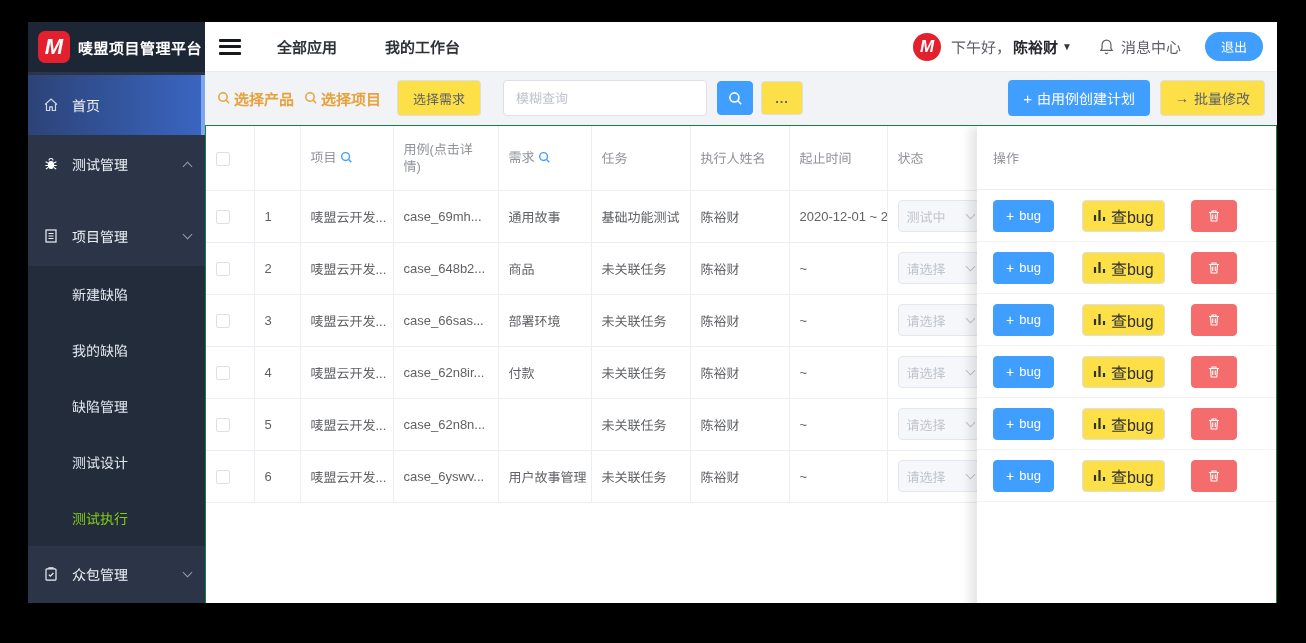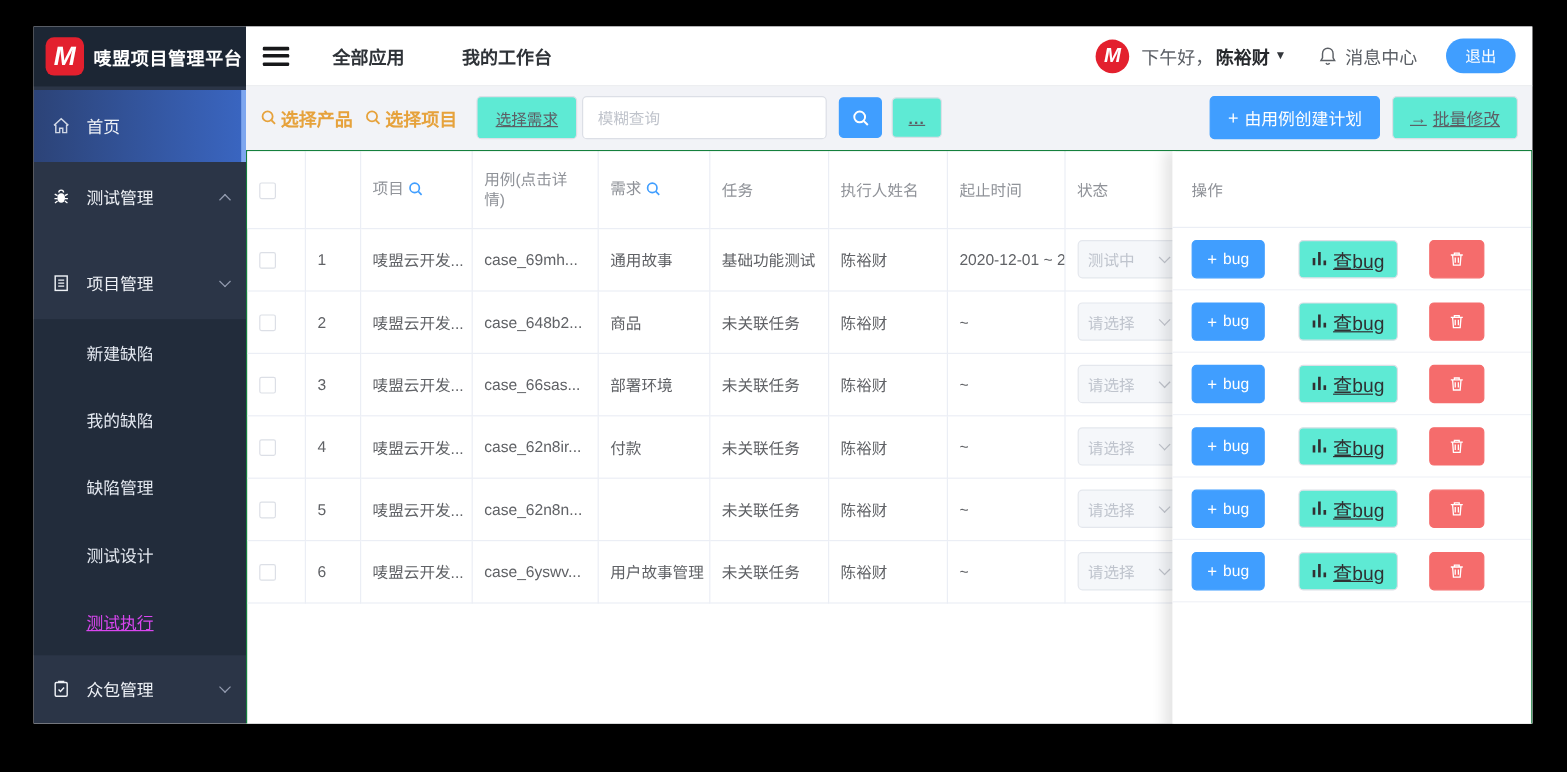--- a/index.html
+++ b/index.html
@@ -23,21 +23,21 @@
   .chev.down { transform:rotate(45deg); margin-top:-3px; }
   .chev.up { transform:rotate(-135deg); margin-top:4px; }
   .item-home { height:60px; margin-top:3px;
     background:linear-gradient(90deg,#2c4377 0%,#3a66c2 100%); position:relative; }
   .item-home::after { content:""; position:absolute; right:0; top:0; bottom:0; width:4px; background:#7ea6ef; }
   .item-project { height:60px; margin-top:13px; }
   .item-test { height:58px; }
   .submenu { background:#222c3b; padding:0; }
   .sub-item { height:56px; display:flex; align-items:center; padding-left:44px; color:#e2e7ef;
     font-size:14px; cursor:pointer; }
-  .sub-item.active { color:#d946ef;text-decoration:underline; }
+  .sub-item.active { color:#84cc16; }
   .item-crowd { height:56px; }
   .item-clipped { height:40px; margin-top:14px; }
 
   
   .topbar { position:absolute; left:177px; top:0; width:1072px; height:50px; background:#fff;
     border-bottom:1px solid #e9eaee; display:flex; align-items:center; padding:0 14px; z-index:20; }
   .burger { width:22px; height:16px; display:flex; flex-direction:column; justify-content:space-between; cursor:pointer; margin-right:36px; }
   .burger i { display:block; height:3px; background:#17181a; border-radius:1px; }
   .top-tab { font-size:15px; color:#2f3338; font-weight:600; margin-right:48px; cursor:pointer; }
   .top-right { margin-left:auto; display:flex; align-items:center; }
@@ -51,24 +51,24 @@
   .logout-btn { background:#409EFF; color:#fff; font-size:13px; border:none; border-radius:15px;
     height:29px; padding:0 16px; cursor:pointer; }
 
   
   .main { position:absolute; left:177px; top:50px; width:1072px; height:531px; background:#f2f3f7; }
   .toolbar { height:52px; display:flex; align-items:center; padding:8px 12px 8px 12px; }
   .filter-link { display:flex; align-items:center; color:#E6A23C; font-size:15px; font-weight:600;
     margin-right:10px; cursor:pointer; white-space:nowrap; }
   .filter-link svg { margin-right:3px; }
   .btn { font-size:13px; border-radius:4px; cursor:pointer; display:inline-flex; align-items:center; justify-content:center; }
-  .btn-plain { background:#5eead4; border:1px solid #dcdfe6; color:#5c6066;text-decoration:underline; }
+  .btn-plain { background:#fde047; border:1px solid #dcdfe6; color:#5c6066; }
   .btn-primary { background:#409EFF; border:1px solid #409EFF; color:#fff; }
   .sel-req { height:36px; padding:0 15px; margin-left:6px; }
-  .fuzzy-input { height:36px; width:204px; margin-left:4px; border:1px solid #dcdfe6; border-radius:4px;
+  .fuzzy-input { height:36px; width:204px; margin-left:22px; border:1px solid #dcdfe6; border-radius:4px;
     padding:0 12px; font-size:13px; color:#333; background:#fff; }
   .fuzzy-input::placeholder { color:#c0c4cc; }
   .search-btn { width:36px; height:34px; margin-left:10px; }
   .more-btn { width:42px; height:34px; margin-left:8px; font-weight:bold; letter-spacing:1px; color:#5c6066; }
   .tb-right { margin-left:auto; display:flex; align-items:center; }
   .create-btn { height:36px; padding:0 14px; font-size:14px; }
   .create-btn .pls { margin-right:5px; font-size:15px; }
   .batch-btn { height:36px; padding:0 14px; font-size:14px; margin-left:10px; }
   .batch-btn .arr { margin-right:5px; }
 

